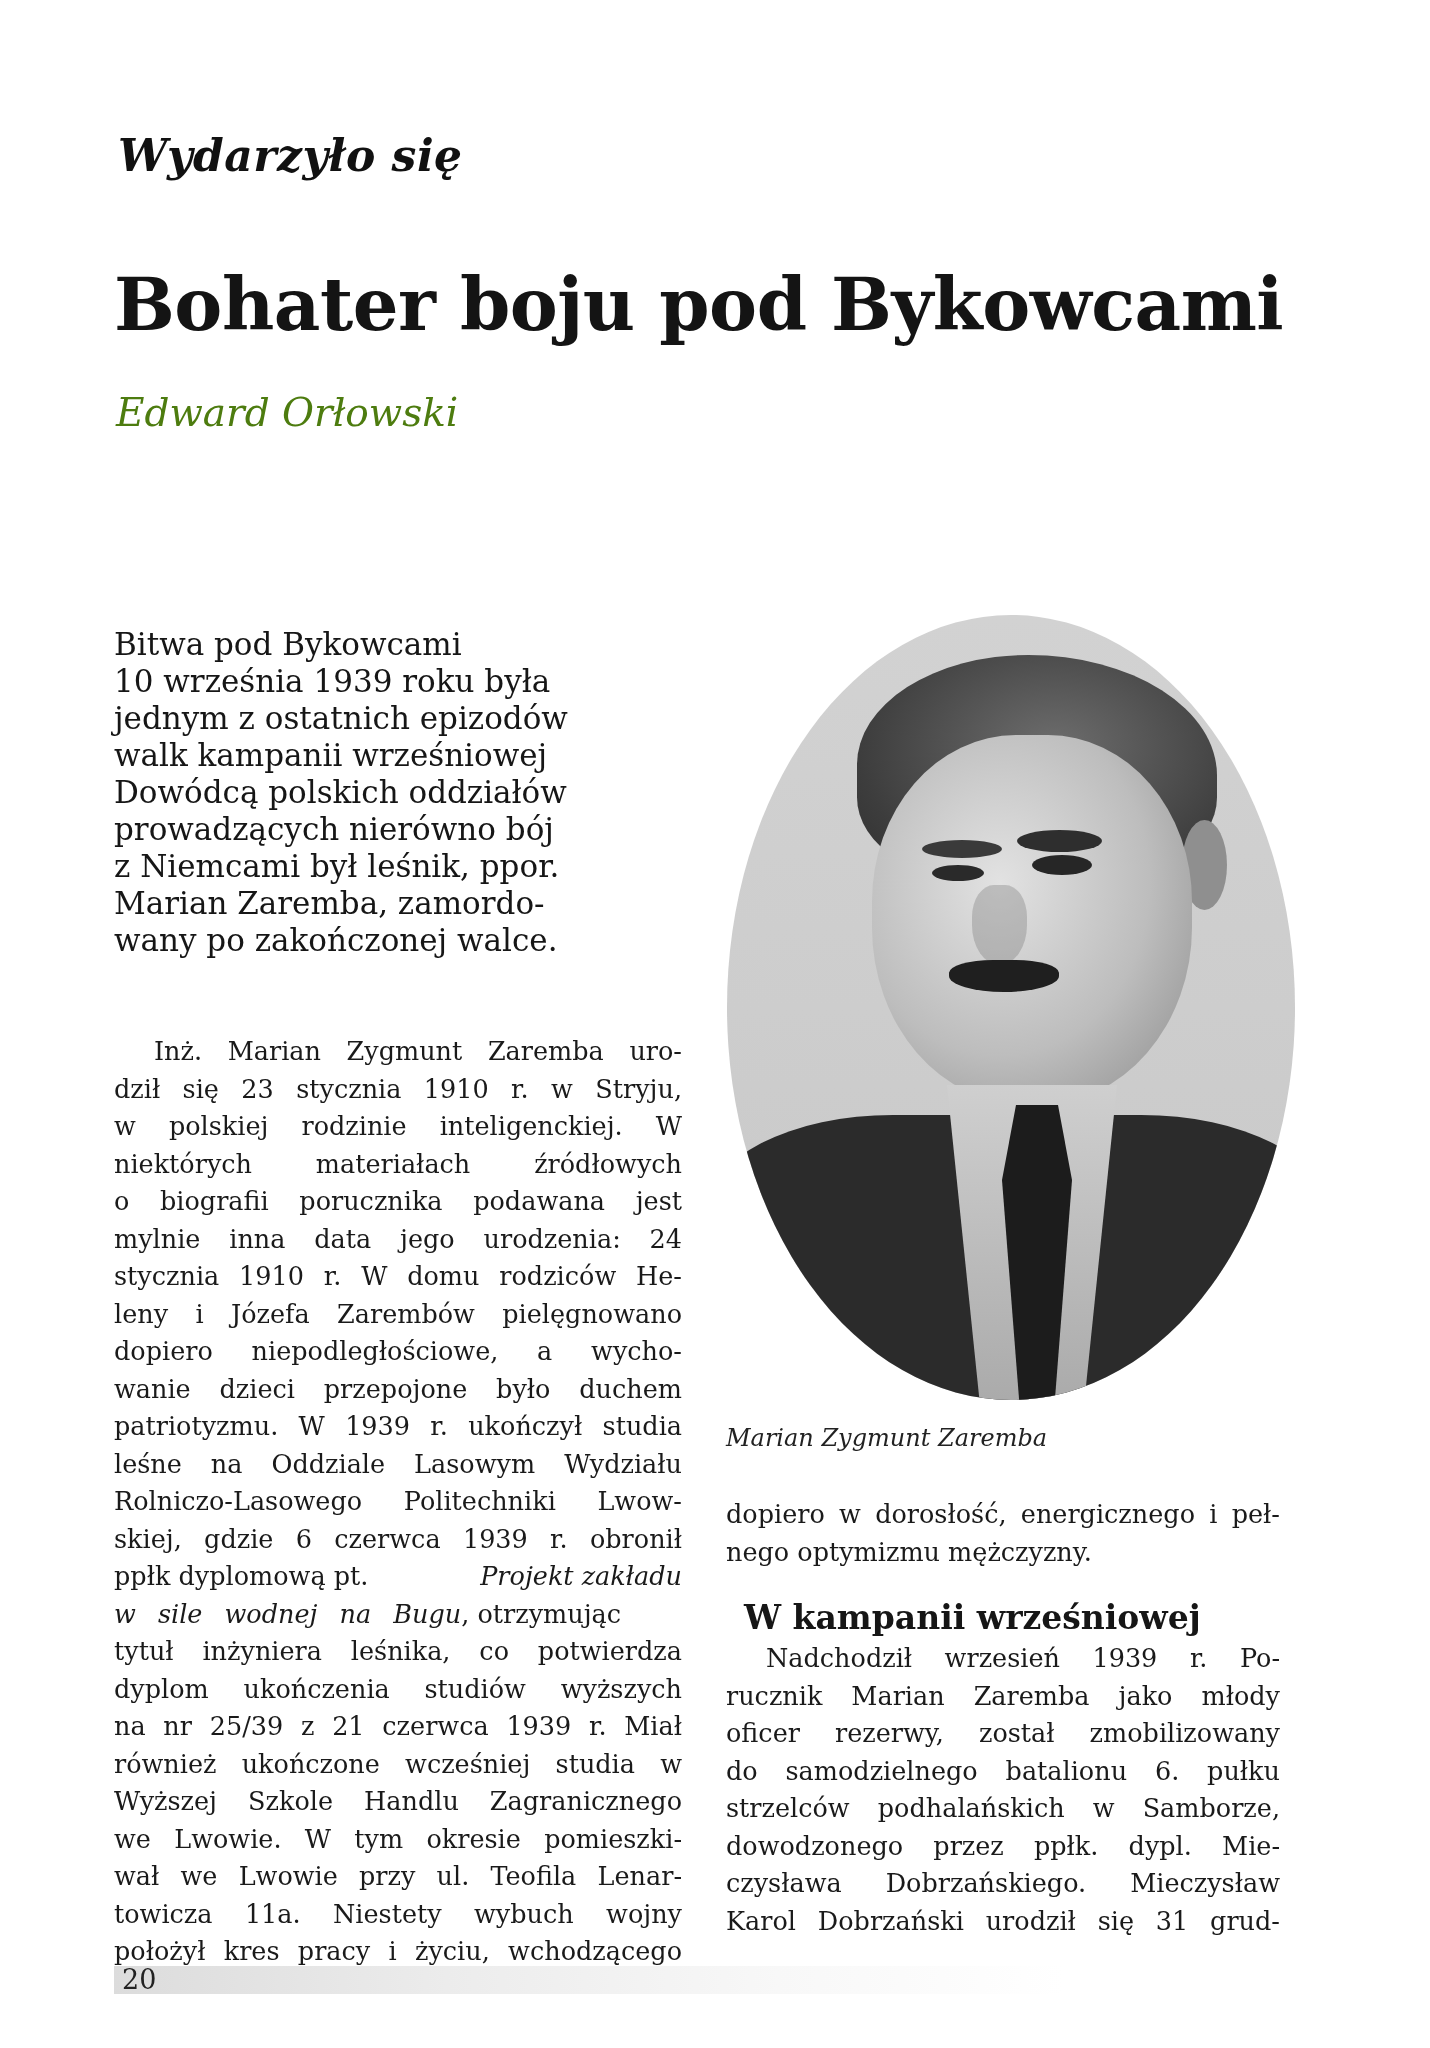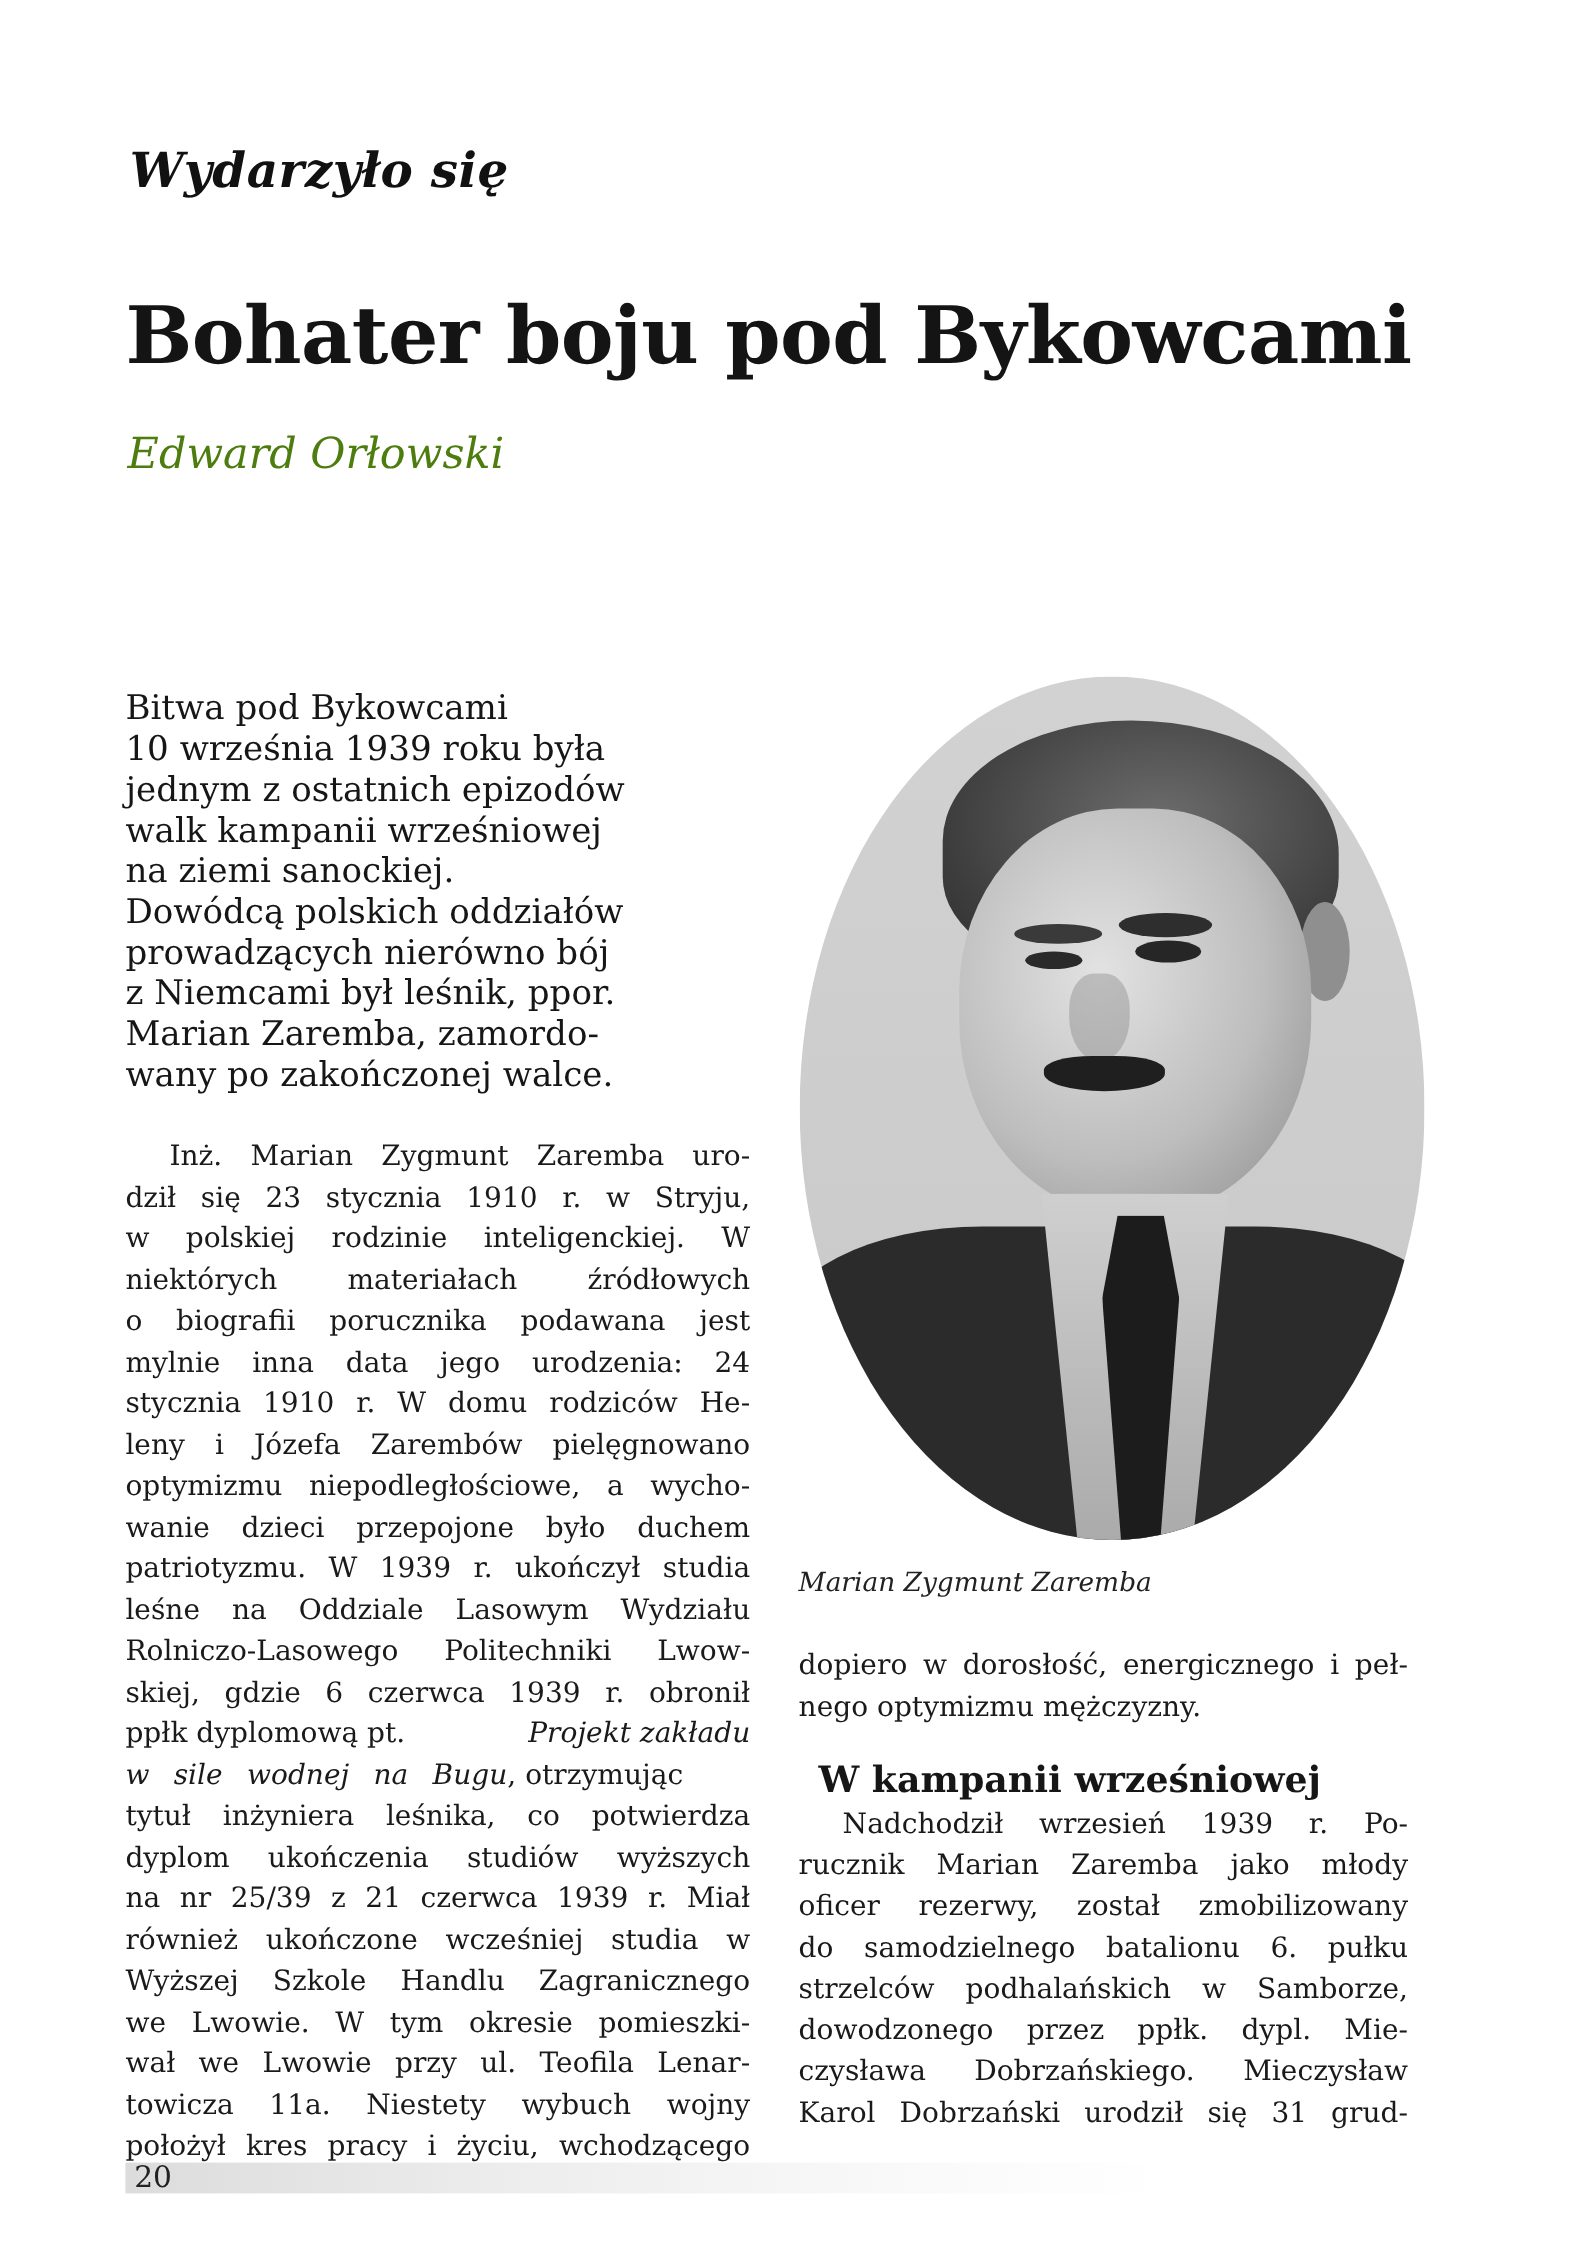--- a/index.html
+++ b/index.html
@@ -110,21 +110,20 @@
 
 <div class="section-label">Wydarzyło się</div>
 <h1 class="title" style="margin:0;font-size:72px;">Bohater boju pod Bykowcami</h1>
 <div class="author">Edward Orłowski</div>
 
 <div class="lead">
   <span>Bitwa pod Bykowcami</span>
   <span>10 września 1939 roku była</span>
   <span>jednym z ostatnich epizodów</span>
   <span>walk kampanii wrześniowej</span>
-  <span>na ziemi sanockiej.</span>
   <span>Dowódcą polskich oddziałów</span>
   <span>prowadzących nierówno bój</span>
   <span>z Niemcami był leśnik, ppor.</span>
   <span>Marian Zaremba, zamordo-</span>
   <span>wany po zakończonej walce.</span>
 </div>
 
 <div class="photo" title="Portrait photograph of Marian Zygmunt Zaremba">
   <div class="hair"></div>
   <div class="ear"></div>
@@ -143,21 +142,21 @@
 
 <div class="col col-left">
   <span class="ln indent">Inż. Marian Zygmunt Zaremba uro-</span>
   <span class="ln">dził się 23 stycznia 1910 r. w Stryju,</span>
   <span class="ln">w polskiej rodzinie inteligenckiej. W</span>
   <span class="ln">niektórych materiałach źródłowych</span>
   <span class="ln">o biografii porucznika podawana jest</span>
   <span class="ln">mylnie inna data jego urodzenia: 24</span>
   <span class="ln">stycznia 1910 r. W domu rodziców He-</span>
   <span class="ln">leny i Józefa Zarembów pielęgnowano</span>
-  <span class="ln">optymizmu niepodległościowe, a wycho-</span>
+  <span class="ln">dopiero niepodległościowe, a wycho-</span>
   <span class="ln">wanie dzieci przepojone było duchem</span>
   <span class="ln">patriotyzmu. W 1939 r. ukończył studia</span>
   <span class="ln">leśne na Oddziale Lasowym Wydziału</span>
   <span class="ln">Rolniczo-Lasowego Politechniki Lwow-</span>
   <span class="ln">skiej, gdzie 6 czerwca 1939 r. obronił</span>
   <span class="ln" style="display:flex;justify-content:space-between;">
     <span>ppłk dyplomową pt.</span>
     <span class="it">Projekt zakładu</span>
   </span>
   <span class="ln" style="display:flex;">

